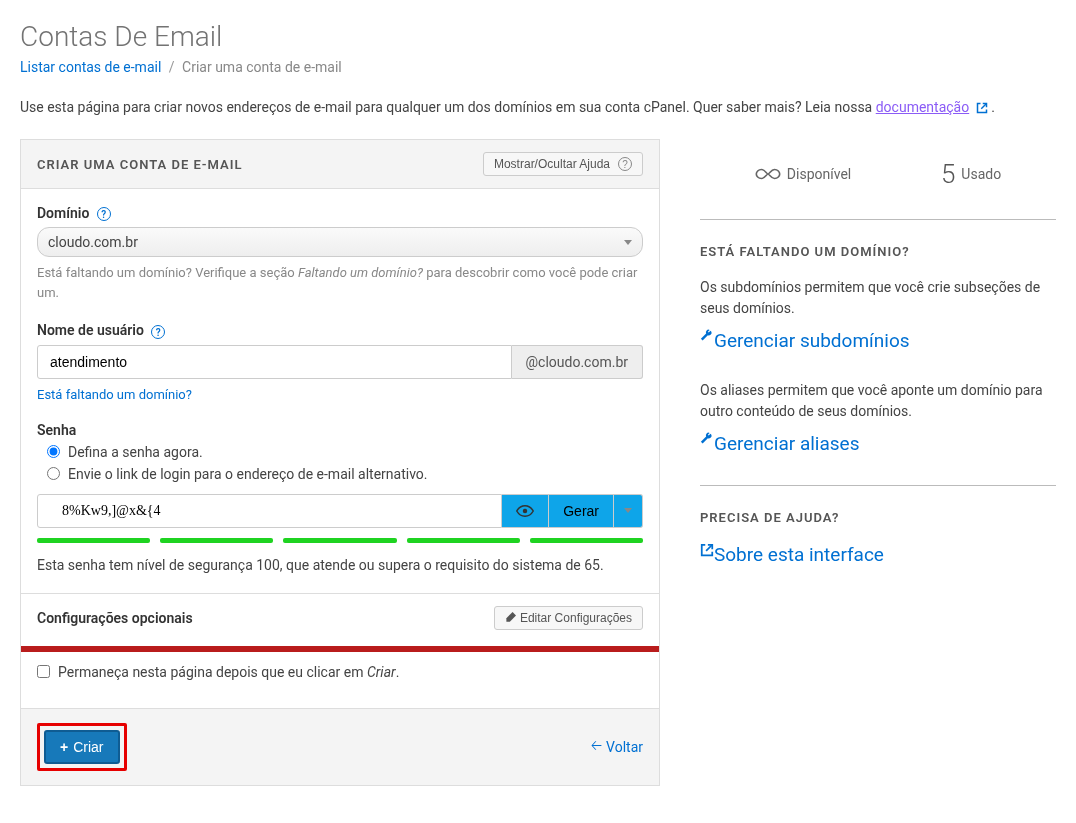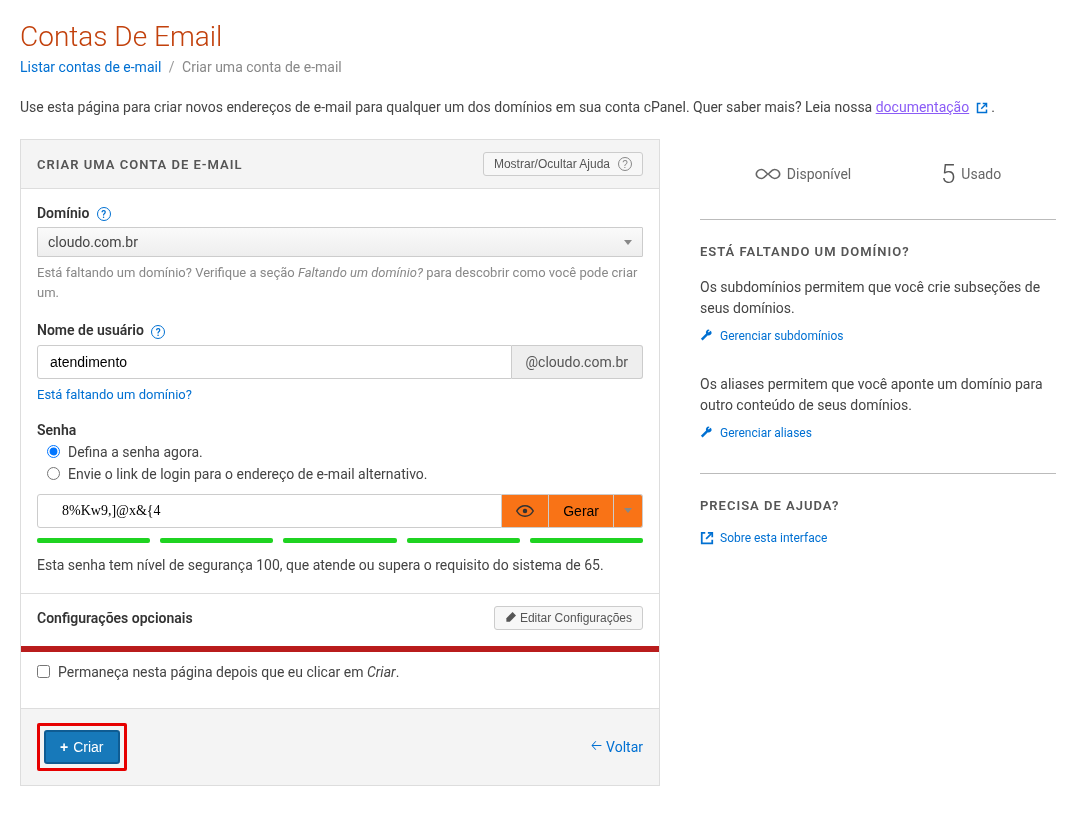--- a/index.html
+++ b/index.html
@@ -10,21 +10,21 @@
     body {
       font-family: -apple-system, BlinkMacSystemFont, "Segoe UI", Roboto, "Helvetica Neue", Arial, sans-serif;
       background: #fff;
       color: #444;
       font-size: 14px;
       padding: 20px;
     }
     .page-title {
       font-size: 28px;
       font-weight: 300;
-      color: #c2410c;
+      color: #737373;
       margin-bottom: 6px;
     }
     .breadcrumb {
       margin-bottom: 24px;
       font-size: 14px;
     }
     .breadcrumb-link {
       color: #0070d2;
       text-decoration: none;
     }
@@ -118,21 +118,21 @@
       text-align: center;
       margin-left: 4px;
       vertical-align: middle;
       cursor: pointer;
     }
     .help-icon::before { content: "?"; }
     .select-control {
       width: 100%;
       border: 1px solid #ccc;
       background: linear-gradient(#fafafa, #eee);
-      border-radius: 1px;
+      border-radius: 12px;
       padding: 6px 10px;
       font-size: 14px;
       position: relative;
       display: flex;
       justify-content: space-between;
       align-items: center;
       cursor: pointer;
     }
     .select-caret {
       width: 0; height: 0;
@@ -194,21 +194,21 @@
       flex: 1;
       border: 1px solid #ccc;
       padding: 8px 24px;
       font-size: 14px;
       border-radius: 3px 0 0 3px;
       font-family: Liberation Serif, serif;
     }
     .btn-icon, .btn-text, .btn-caret {
       border: 1px solid #ccc;
       border-left: none;
-      background: #f97316;
+      background: #0ea5e9;
       padding: 8px 14px;
       cursor: pointer;
       font-size: 14px;
       display: flex;
       align-items: center;
       justify-content: center;
     }
     .btn-caret {
       border-radius: 0 3px 3px 0;
       padding: 8px 10px;
@@ -323,24 +323,22 @@
     }
     .side-text {
       font-size: 14px;
       color: #444;
       line-height: 1.5;
       margin-bottom: 10px;
     }
     .icon-link {
       color: #0070d2;
       text-decoration: none;
-      font-size: 12px;
+      font-size: 19px;
       display: inline-flex;
-      align-items: center;
-      gap: 6px;
       cursor: pointer;
     }
     .wrench-svg, .box-arrow-svg { width: 14px; height: 14px; }
     .pencil-svg { width: 11px; height: 11px; }
   </style>
 </head>
 <body>
 
 <h1 class="page-title">Contas De Email</h1>
 

